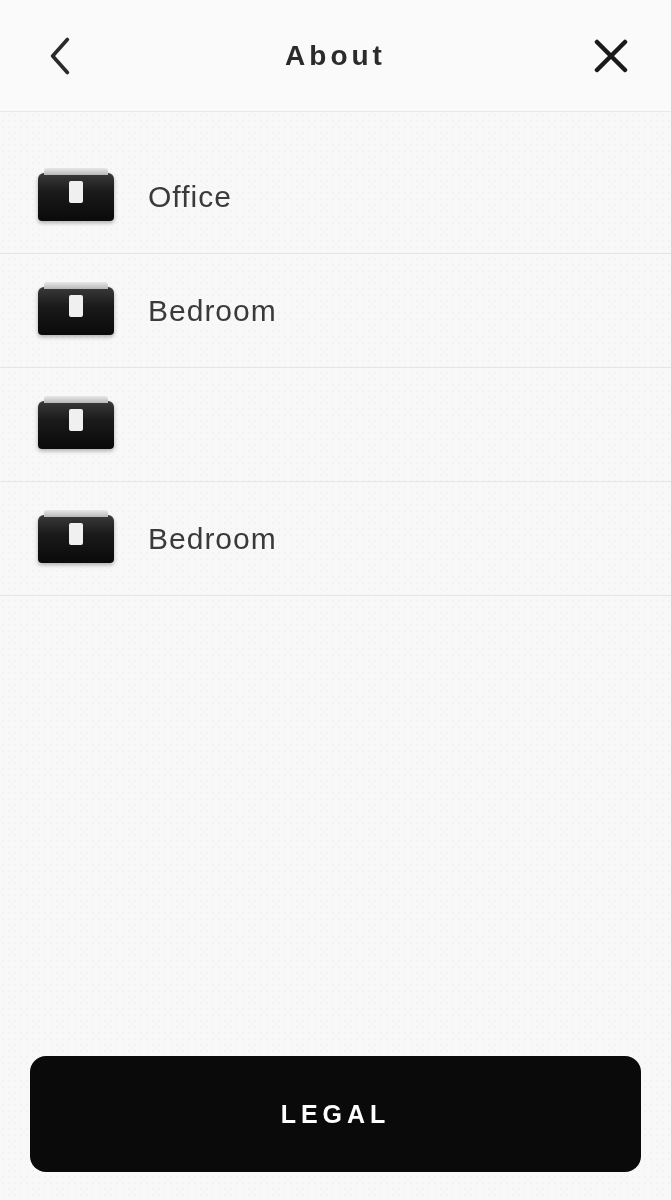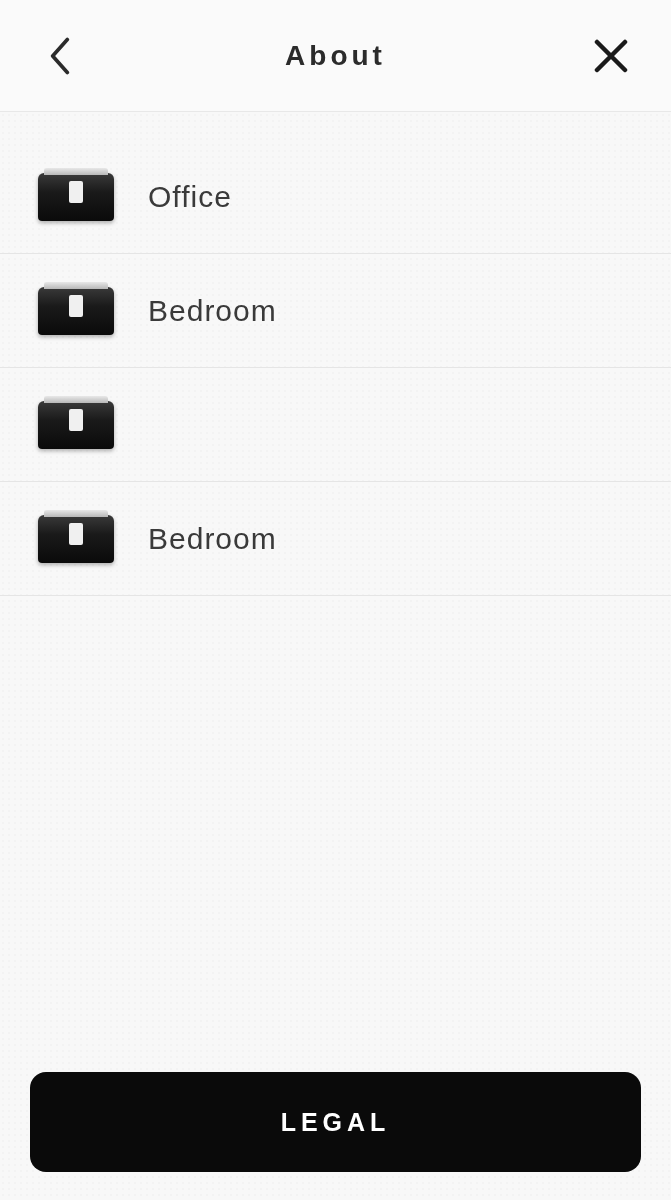--- a/index.html
+++ b/index.html
@@ -117,21 +117,21 @@
       letter-spacing: 1px;
     }
     .footer {
       position: absolute;
       bottom: 28px;
       left: 30px;
       right: 30px;
     }
     .legal-btn {
       width: 100%;
-      height: 100px;
+      height: 116px;
       background: #0a0a0a;
       border: none;
       border-radius: 16px;
       color: #ffffff;
       font-size: 25px;
       font-weight: 700;
       letter-spacing: 5px;
       cursor: pointer;
     }
   </style>

